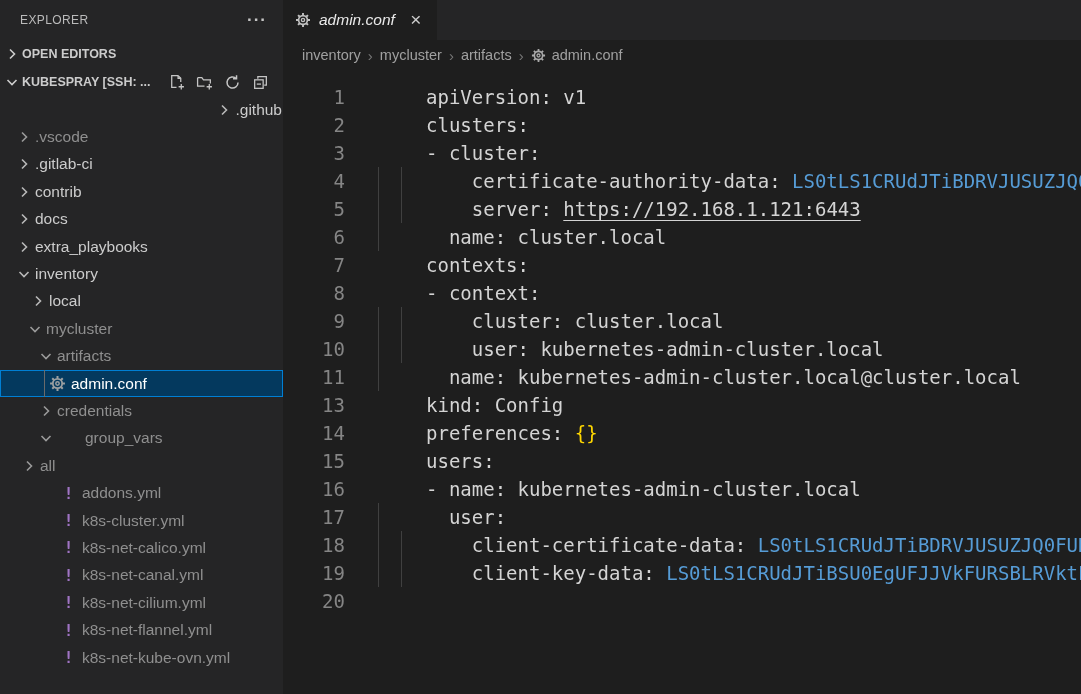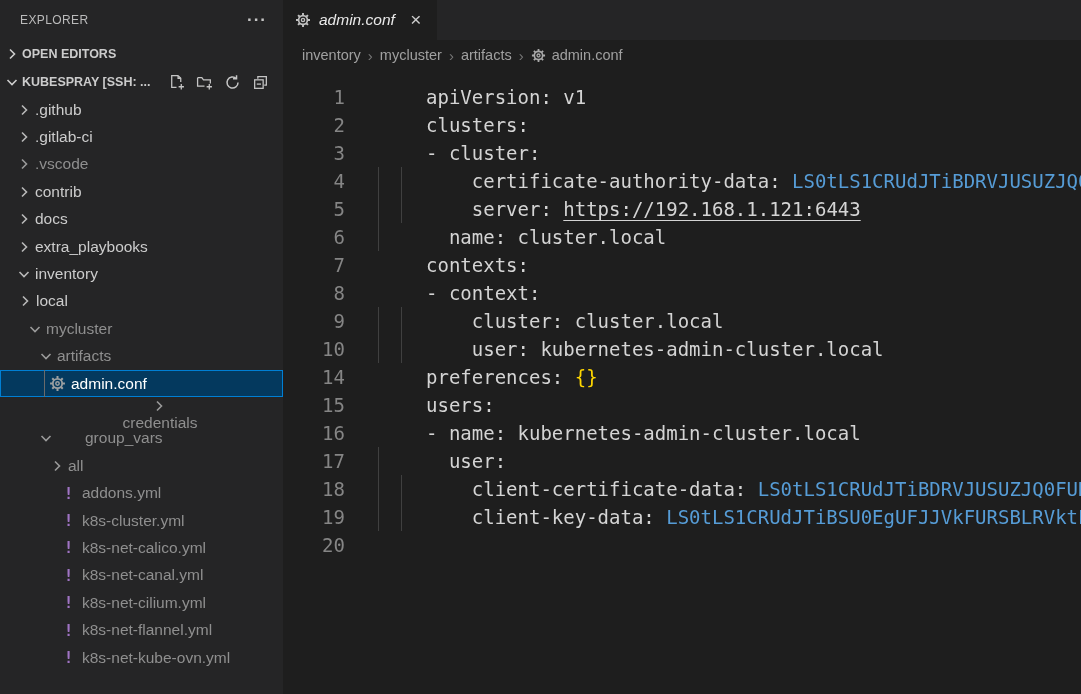--- a/index.html
+++ b/index.html
@@ -117,44 +117,44 @@
               <g fill="none" stroke="currentColor" stroke-width="1.2">
                 <path d="M5.5 4.5v-2h8v8h-2"></path>
                 <rect x="2.5" y="5.5" width="8" height="8"></rect>
                 <path d="M4.5 9.5h4"></path>
               </g>
             </svg>
           </span>
         </span>
     </div>
     <div class="tree" id="tree">
-        <div class="tree-row" style="padding-left: 15px;">
+        <div class="tree-row" style="padding-left: 26px; justify-content: flex-end;">
           <span class="chev">
             <svg viewBox="0 0 16 16">
               <path d="M6 3.5l4.5 4.5L6 12.5" fill="none" stroke="currentColor" stroke-width="1.6"></path>
             </svg>
           </span>
           <span class="lbl">.github</span>
         </div>
+        <div class="tree-row dim" style="padding-left: 15px;">
+          <span class="chev">
+            <svg viewBox="0 0 16 16">
+              <path d="M6 3.5l4.5 4.5L6 12.5" fill="none" stroke="currentColor" stroke-width="1.6"></path>
+            </svg>
+          </span>
+          <span class="lbl">.vscode</span>
+        </div>
         <div class="tree-row" style="padding-left: 15px;">
           <span class="chev">
             <svg viewBox="0 0 16 16">
               <path d="M6 3.5l4.5 4.5L6 12.5" fill="none" stroke="currentColor" stroke-width="1.6"></path>
             </svg>
           </span>
           <span class="lbl">.gitlab-ci</span>
         </div>
-        <div class="tree-row dim" style="padding-left: 15px;">
-          <span class="chev">
-            <svg viewBox="0 0 16 16">
-              <path d="M6 3.5l4.5 4.5L6 12.5" fill="none" stroke="currentColor" stroke-width="1.6"></path>
-            </svg>
-          </span>
-          <span class="lbl">.vscode</span>
-        </div>
         <div class="tree-row" style="padding-left: 15px;">
           <span class="chev">
             <svg viewBox="0 0 16 16">
               <path d="M6 3.5l4.5 4.5L6 12.5" fill="none" stroke="currentColor" stroke-width="1.6"></path>
             </svg>
           </span>
           <span class="lbl">contrib</span>
         </div>
         <div class="tree-row" style="padding-left: 15px;">
           <span class="chev">
@@ -173,21 +173,21 @@
           <span class="lbl">extra_playbooks</span>
         </div>
         <div class="tree-row" style="padding-left: 15px;">
           <span class="chev down">
             <svg viewBox="0 0 16 16">
               <path d="M6 3.5l4.5 4.5L6 12.5" fill="none" stroke="currentColor" stroke-width="1.6"></path>
             </svg>
           </span>
           <span class="lbl">inventory</span>
         </div>
-        <div class="tree-row" style="padding-left: 16px; text-align: right;">
+        <div class="tree-row" style="padding-left: 29px; text-align: right;">
           <span class="chev">
             <svg viewBox="0 0 16 16">
               <path d="M6 3.5l4.5 4.5L6 12.5" fill="none" stroke="currentColor" stroke-width="1.6"></path>
             </svg>
           </span>
           <span class="lbl">local</span>
         </div>
         <div class="tree-row dim" style="padding-left: 26px;">
           <span class="chev down">
             <svg viewBox="0 0 16 16">
@@ -211,37 +211,37 @@
                 <circle cx="8" cy="8" r="4.4" stroke-width="1.7"></circle>
                 <circle cx="8" cy="8" r="1.6" stroke-width="1.4"></circle>
                 <g stroke-width="1.9">
                   <path d="M8 1v2.4M8 12.6V15M1 8h2.4M12.6 8H15M3.05 3.05l1.7 1.7M11.25 11.25l1.7 1.7M12.95 3.05l-1.7 1.7M4.75 11.25l-1.7 1.7"></path>
                 </g>
               </g>
             </svg>
           </span>
           <span class="lbl">admin.conf</span>
         </div>
-        <div class="tree-row dim" style="padding-left: 37px; flex-direction: column;">
+        <div class="tree-row dim" style="padding-left: 37px;">
           <span class="chev">
             <svg viewBox="0 0 16 16">
               <path d="M6 3.5l4.5 4.5L6 12.5" fill="none" stroke="currentColor" stroke-width="1.6"></path>
             </svg>
           </span>
           <span class="lbl">credentials</span>
         </div>
         <div class="tree-row dim" style="padding-left: 37px; gap: 28px;">
           <span class="chev down">
             <svg viewBox="0 0 16 16">
               <path d="M6 3.5l4.5 4.5L6 12.5" fill="none" stroke="currentColor" stroke-width="1.6"></path>
             </svg>
           </span>
           <span class="lbl">group_vars</span>
         </div>
-        <div class="tree-row dim" style="padding-left: 48px;">
+        <div class="tree-row dim" style="padding-left: 20px;">
           <span class="chev">
             <svg viewBox="0 0 16 16">
               <path d="M6 3.5l4.5 4.5L6 12.5" fill="none" stroke="currentColor" stroke-width="1.6"></path>
             </svg>
           </span>
           <span class="lbl">all</span>
         </div>
         <div class="tree-row dim" style="padding-left: 59px;">
           <span class="ficon">
             <span class="yaml-bang">!</span>
@@ -332,20 +332,22 @@
         <div class="code-line"><span class="ln">1</span><span class="lc"><span class="s-default">apiVersion: v1</span></span></div>
         <div class="code-line"><span class="ln">2</span><span class="lc"><span class="s-default">clusters:</span></span></div>
         <div class="code-line"><span class="ln">3</span><span class="lc"><span class="s-default">- cluster:</span></span></div>
         <div class="code-line"><span class="ln">4</span><span class="guide" style="left: calc(0ch + 95px);"></span><span class="guide" style="left: calc(2ch + 95px);"></span><span class="lc"><span class="s-default">    certificate-authority-data: </span><span class="s-string">LS0tLS1CRUdJTiBDRVJUSUZJQ0FURS0tLS0t</span></span></div>
         <div class="code-line"><span class="ln">5</span><span class="guide" style="left: calc(0ch + 95px);"></span><span class="guide" style="left: calc(2ch + 95px);"></span><span class="lc"><span class="s-default">    server: </span><span class="s-link">https://192.168.1.121:6443</span></span></div>
         <div class="code-line"><span class="ln">6</span><span class="guide" style="left: calc(0ch + 95px);"></span><span class="lc"><span class="s-default">  name: cluster.local</span></span></div>
         <div class="code-line"><span class="ln">7</span><span class="lc"><span class="s-default">contexts:</span></span></div>
         <div class="code-line"><span class="ln">8</span><span class="lc"><span class="s-default">- context:</span></span></div>
         <div class="code-line"><span class="ln">9</span><span class="guide" style="left: calc(0ch + 95px);"></span><span class="guide" style="left: calc(2ch + 95px);"></span><span class="lc"><span class="s-default">    cluster: cluster.local</span></span></div>
         <div class="code-line"><span class="ln">10</span><span class="guide" style="left: calc(0ch + 95px);"></span><span class="guide" style="left: calc(2ch + 95px);"></span><span class="lc"><span class="s-default">    user: kubernetes-admin-cluster.local</span></span></div>
+        <div class="code-line"><span class="ln">11</span><span class="guide" style="left: calc(0ch + 95px);"></span><span class="lc"><span class="s-default">  name: kubernetes-admin-cluster.local@cluster.local</span></span></div>
+        <div class="code-line"><span class="ln">13</span><span class="lc"><span class="s-default">kind: Config</span></span></div>
         <div class="code-line"><span class="ln">14</span><span class="lc"><span class="s-default">preferences: </span><span class="s-bracket">{}</span></span></div>
         <div class="code-line"><span class="ln">15</span><span class="lc"><span class="s-default">users:</span></span></div>
         <div class="code-line"><span class="ln">16</span><span class="lc"><span class="s-default">- name: kubernetes-admin-cluster.local</span></span></div>
         <div class="code-line"><span class="ln">17</span><span class="guide" style="left: calc(0ch + 95px);"></span><span class="lc"><span class="s-default">  user:</span></span></div>
         <div class="code-line"><span class="ln">18</span><span class="guide" style="left: calc(0ch + 95px);"></span><span class="guide" style="left: calc(2ch + 95px);"></span><span class="lc"><span class="s-default">    client-certificate-data: </span><span class="s-string">LS0tLS1CRUdJTiBDRVJUSUZJQ0FURS0tLS0t</span></span></div>
         <div class="code-line"><span class="ln">19</span><span class="guide" style="left: calc(0ch + 95px);"></span><span class="guide" style="left: calc(2ch + 95px);"></span><span class="lc"><span class="s-default">    client-key-data: </span><span class="s-string">LS0tLS1CRUdJTiBSU0EgUFJJVkFURSBLRVktLS0tLQ==</span></span></div>
         <div class="code-line"><span class="ln">20</span><span class="lc"></span></div>
       </div>
   </main>
 

